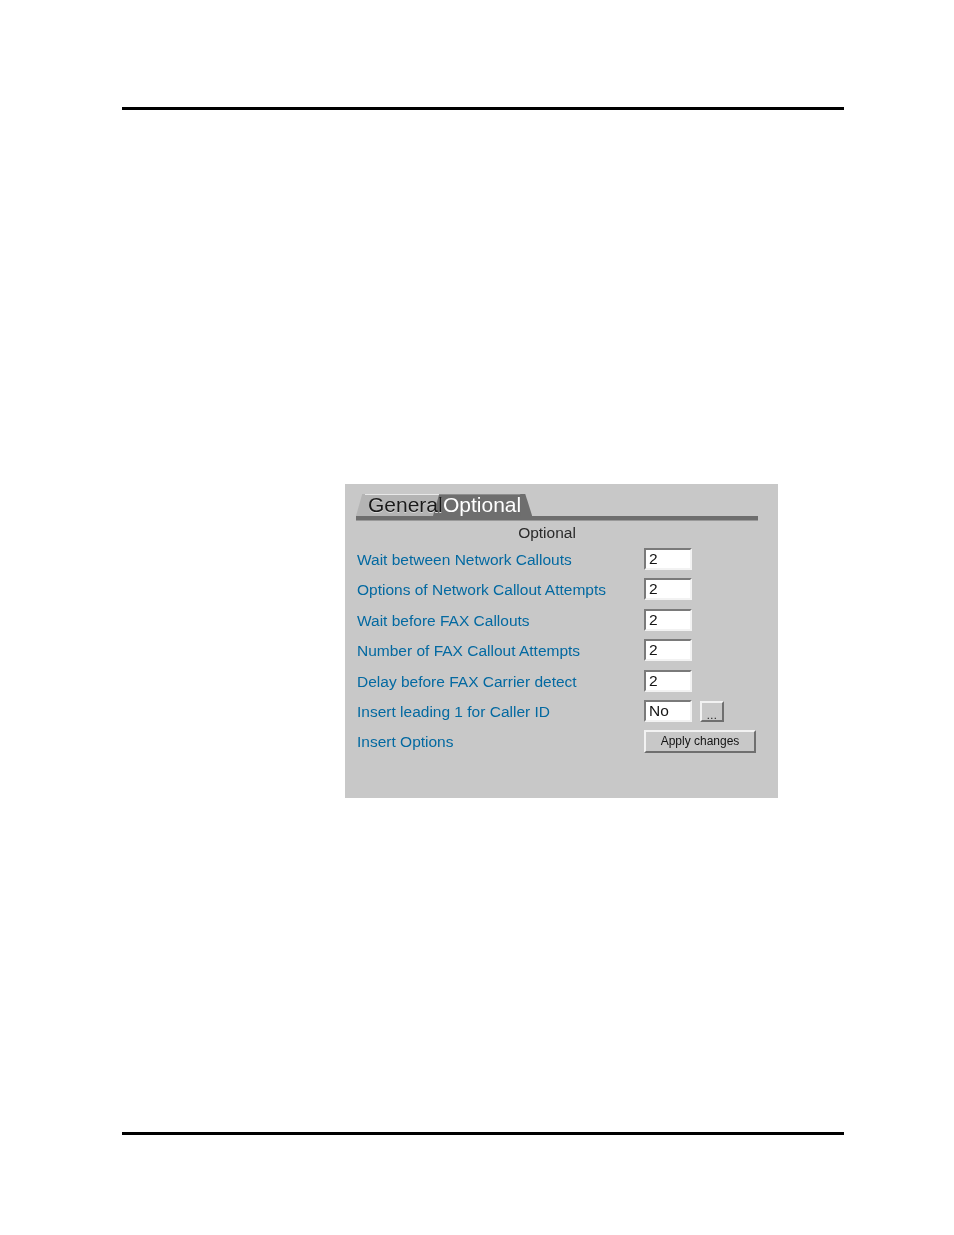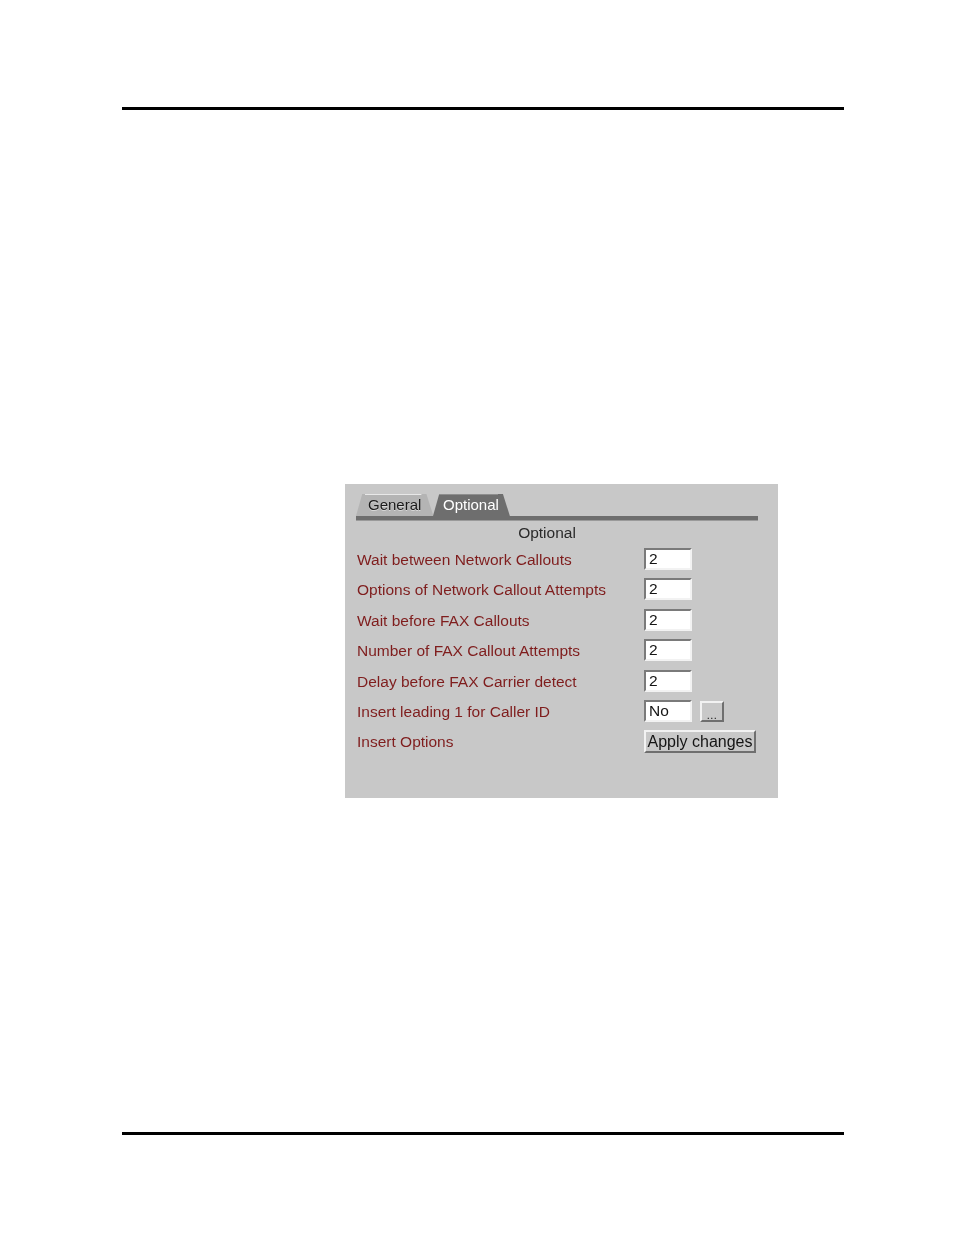--- a/index.html
+++ b/index.html
@@ -41,21 +41,21 @@
     position: absolute;
     left: 0px;
     top: 8px;
     width: 433px;
     height: 30px;
   }
   .tab {
     position: absolute;
     top: 2px;
     height: 38px;
-    font-size: 15px;
+    font-size: 21px;
     line-height: 22px;
     white-space: nowrap;
     box-sizing: border-box;
   }
   .tab-body {
     position: absolute;
     top: 0;
     height: 22px;
     border-top: 1px solid #e8e8e8;
     box-sizing: border-box;
@@ -165,21 +165,21 @@
   }
   .form-row {
     position: relative;
     height: 30.4px;
   }
   .row-label {
     position: absolute;
     left: 0px;
     top: 3px;
     font-size: 15.5px;
-    color: #7f1d1d;
+    color: #0369a1;
     white-space: nowrap;
   }
 
   
   .field {
     position: absolute;
     left: 287px;
     top: 0px;
     height: 22px;
     background: #ffffff;
@@ -219,21 +219,21 @@
     height: 21px;
     font-size: 11px;
     line-height: 24px;
     letter-spacing: 0.5px;
   }
   #apply-changes-button {
     left: 287px;
     top: 0px;
     width: 112px;
     height: 23px;
-    font-size: 16px;
+    font-size: 12px;
     line-height: 19px;
   }
 </style>
 </head>
 <body>
 
 <div id="header-rule" class="page-rule"></div>
 
 <div id="dialog-panel">
 

